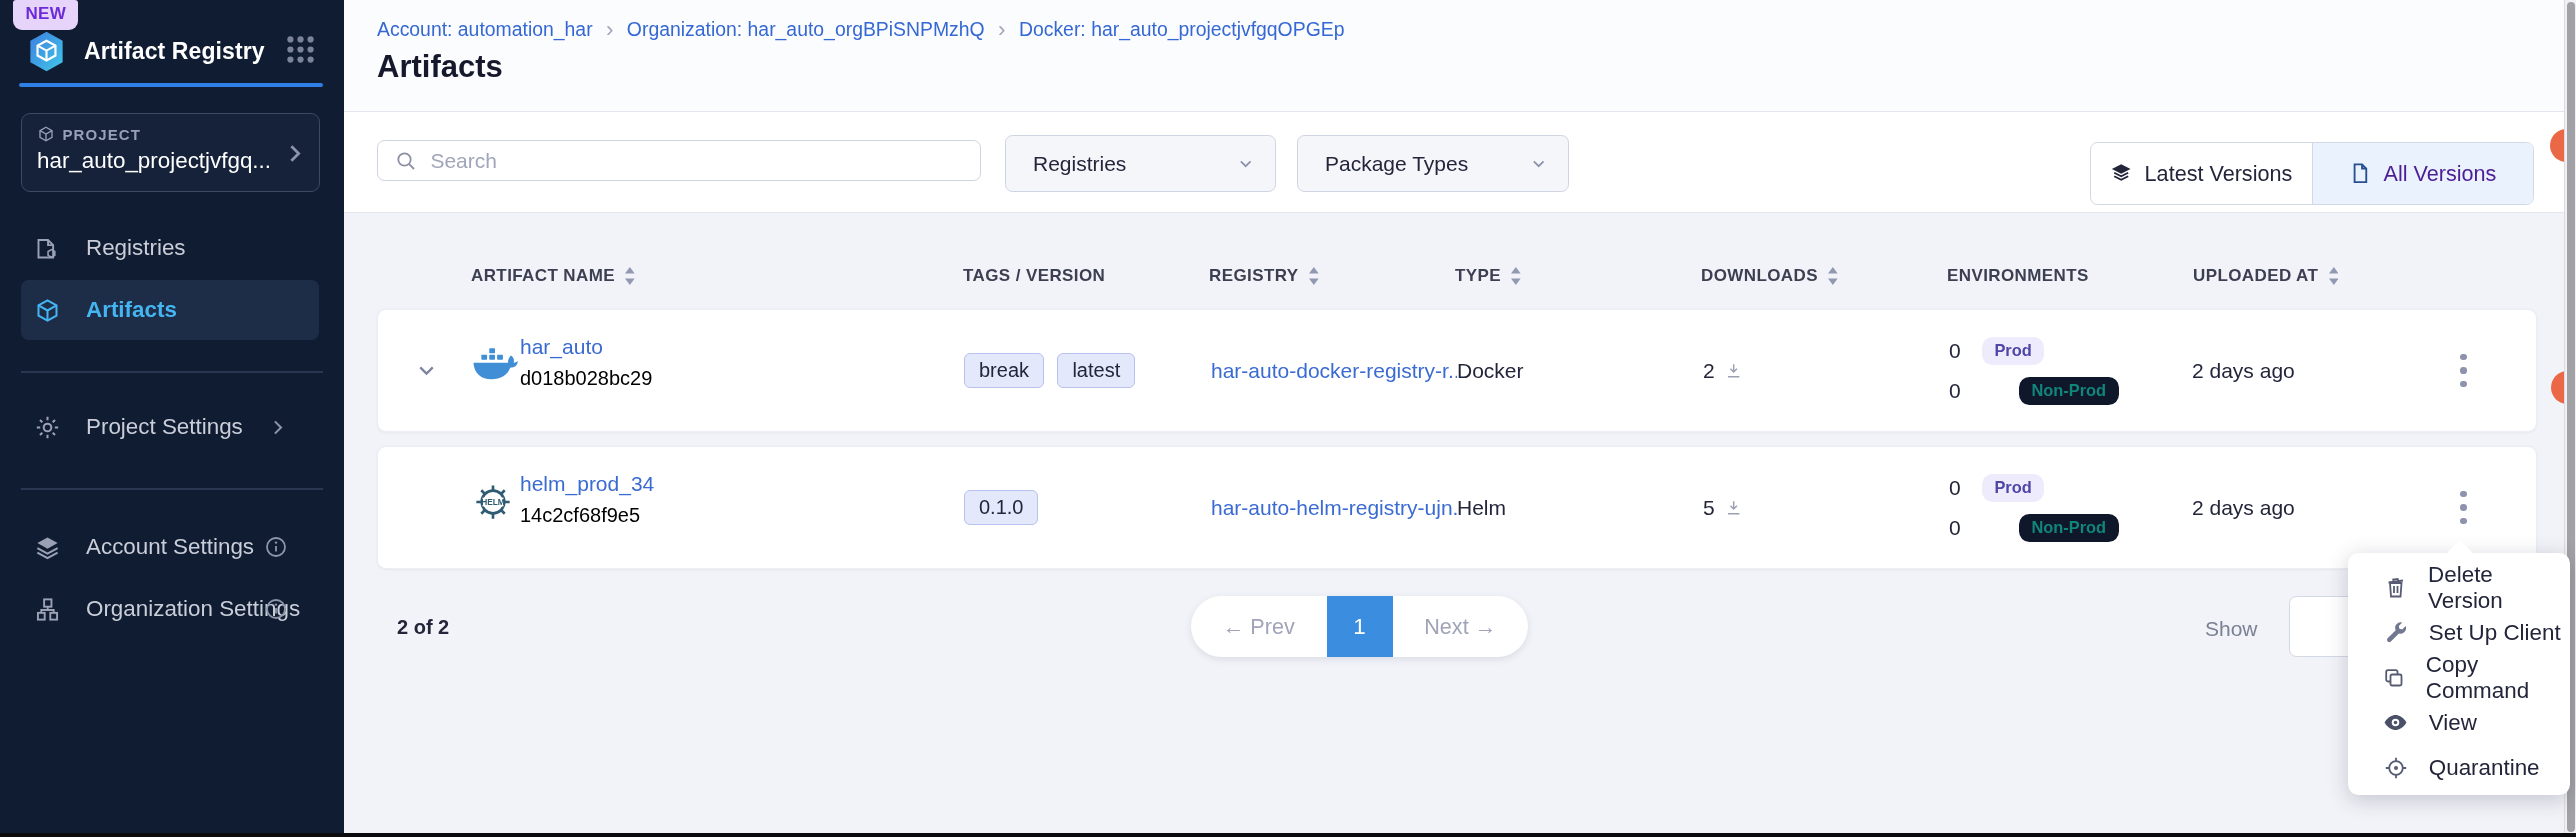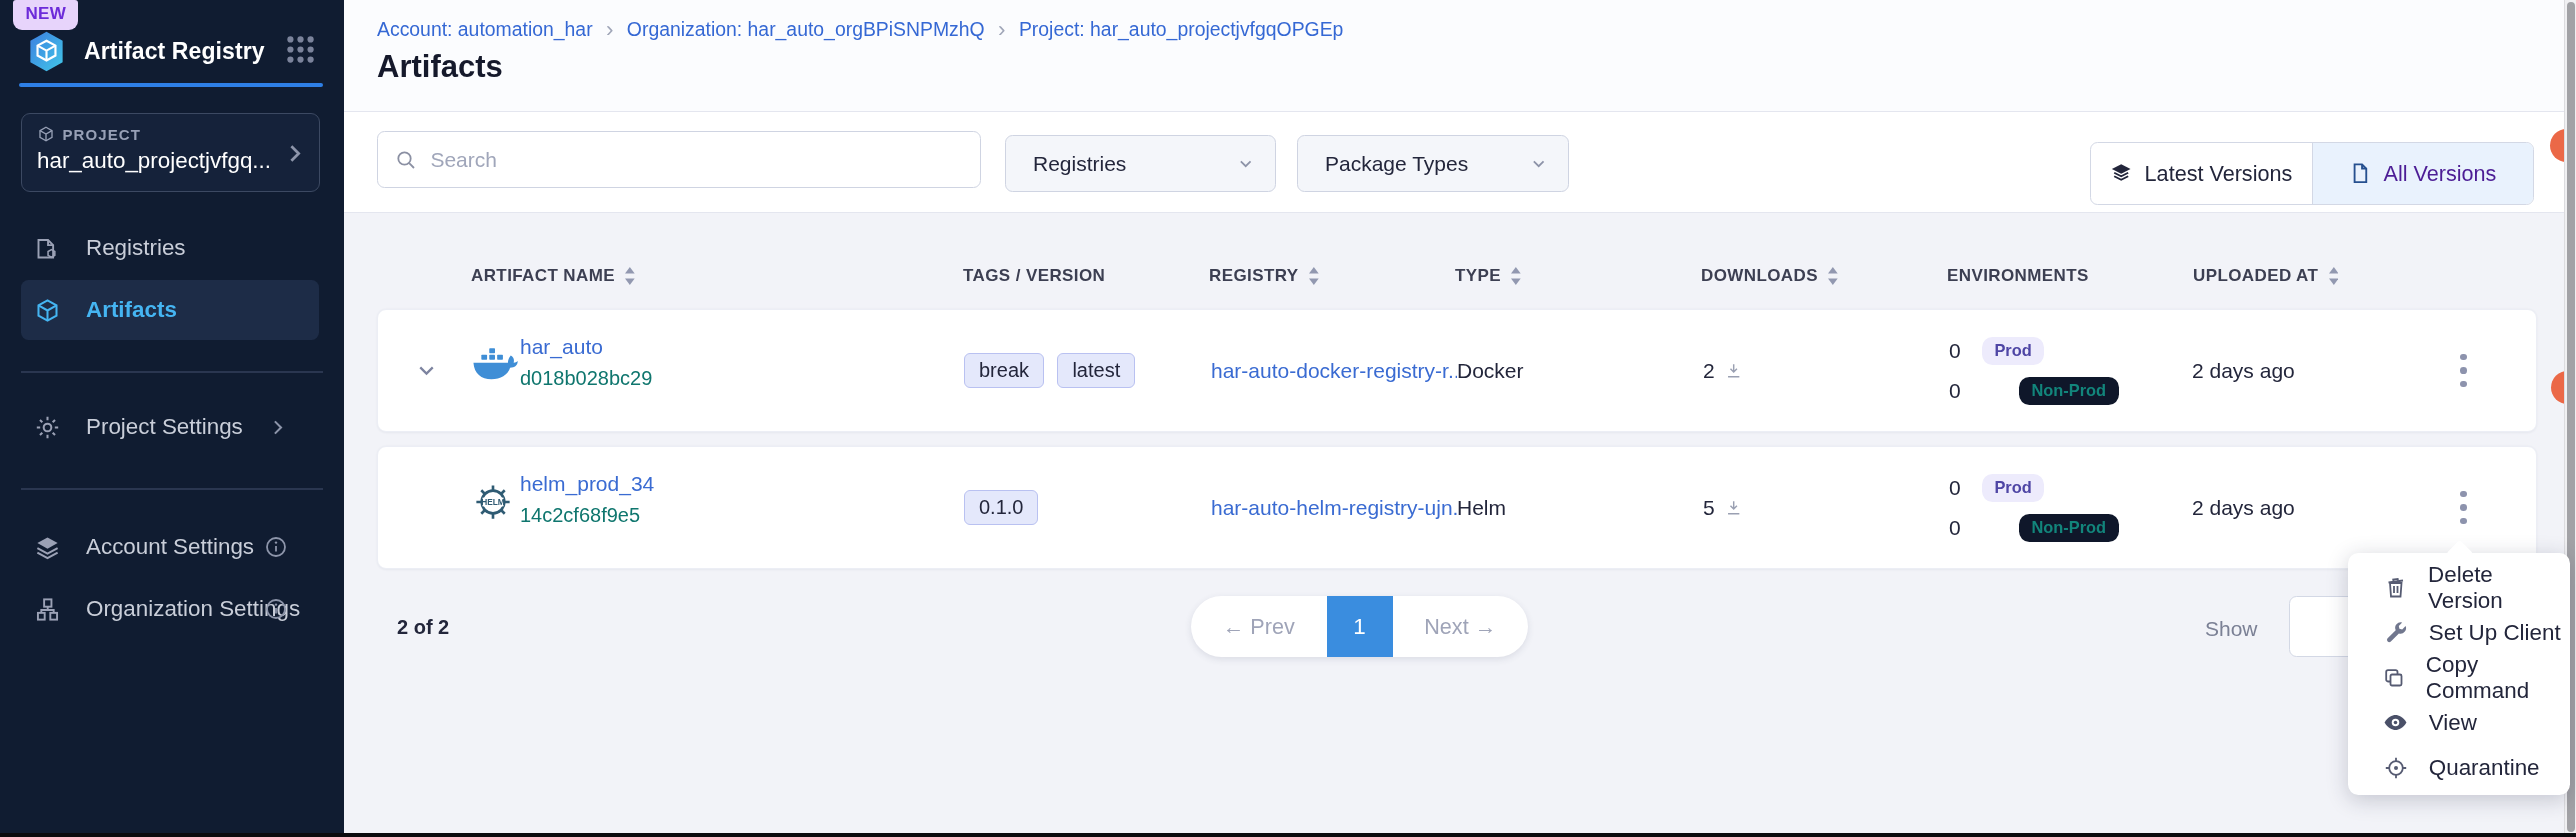--- a/index.html
+++ b/index.html
@@ -34,21 +34,21 @@
   .hdr { position:absolute; left:344px; top:0; width:2220px; height:112px; background:#fbfcfe;
     border-bottom:1.5px solid #e4e6ef; }
   .breadcrumb { position:absolute; left:33px; top:18px; display:flex; align-items:center; font-size:19.4px; }
   .crumb { color:#3568d4; cursor:pointer; }
   .crumb-sep { color:#a0a6b8; margin:0 13.4px; font-size:22.4px; line-height:19.4px; }
   .page-title { position:absolute; left:33px; top:49px; font-size:31px; font-weight:bold; color:#15192b; }
 
   
   .toolbar { position:absolute; left:344px; top:112px; width:2220px; height:101px; background:#ffffff;
     border-bottom:1.5px solid #e4e6ef; }
-  .search-box { position:absolute; left:33px; top:19px; width:604px; height:57px; background:#fff;
+  .search-box { position:absolute; left:33px; top:28px; width:604px; height:41px; background:#fff;
     border:1.5px solid #cfd4e2; border-radius:7.5px; display:flex; align-items:center; padding:0 16.4px; }
   .search-box input { border:none; outline:none; flex:1; font-size:21px; margin-left:12px;
     font-family:"Liberation Sans",sans-serif; color:#23263b; background:transparent; }
   .search-box input::placeholder { color:#a0a6ba; }
   .filter-dd { position:absolute; top:23px; height:57px; background:#f4f6fa; border:1.5px solid #cfd4e2;
     border-radius:7.5px; display:flex; align-items:center; justify-content:space-between;
     padding:0 19.4px 0 27px; cursor:pointer; }
   .filter-dd .dd-label { font-size:21px; color:#23263b; }
   .dd-registries { left:661px; width:271px; }
   .dd-packagetypes { left:953px; width:272px; }
@@ -63,21 +63,21 @@
   .content { position:absolute; left:344px; top:213px; width:2220px; height:619px; background:#f2f3f8; }
   .hcell { position:absolute; top:46px; height:33px; display:flex; align-items:center; gap:10.4px;
     font-size:17px; font-weight:bold; color:#3c3f52; letter-spacing:0.4px; cursor:pointer; }
   .row-card { position:absolute; left:33px; width:2160px; height:123px; background:#ffffff;
     border:0.7px solid #eceef5; border-radius:9px; box-shadow:0 0.7px 2.2px rgba(40,45,80,.06); }
   .cell { position:absolute; top:0; bottom:0; display:flex; align-items:center; white-space:nowrap; }
   .expander { left:33px; width:30px; justify-content:center; cursor:pointer; }
   .pkg-icon { position:absolute; left:94px; top:37px; }
   .name-block { position:absolute; left:142px; top:25px; }
   .artifact-link { font-size:21px; color:#3a6bd2; cursor:pointer; }
-  .digest { font-size:20px; color:#0f766e; margin-top:7.5px; }
+  .digest { font-size:20px; color:#000000; margin-top:7.5px; }
   .tags-cell { left:586px; gap:13.4px; }
   .chip { background:#e4e8fb; border:1.5px solid #b9c1f1; border-radius:6px; padding:5.2px 14px;
     font-size:20px; color:#23263b;text-align:right; }
   .registry-cell { left:833px; max-width:246px; overflow:hidden; }
   .registry-link { font-size:21px; color:#3a6bd2; cursor:pointer; }
   .type-cell { left:1079px; font-size:21px; color:#23263b; }
   .dl-cell { left:1325px; gap:9px; font-size:21px; color:#23263b; }
   .env-cell { left:1571px; flex-direction:column; align-items:flex-start; justify-content:center; gap:12px; }
   .env-line { display:flex; align-items:center; gap:21px; }
   .env-count { font-size:21px; color:#23263b; }
@@ -255,21 +255,21 @@
       </span>
     </div>
   </aside>
 
   <div class="hdr">
     <div class="breadcrumb">
       <span class="crumb">Account: automation_har</span>
       <span class="crumb-sep">›</span>
       <span class="crumb">Organization: har_auto_orgBPiSNPMzhQ</span>
       <span class="crumb-sep">›</span>
-      <span class="crumb">Project: har_auto_projectjvfgqOPGEp</span>
+      <span class="crumb">Docker: har_auto_projectjvfgqOPGEp</span>
     </div>
     <div class="page-title">Artifacts</div>
   </div>
 
   <div class="toolbar">
     <div class="search-box">
       <span>
         <svg width="24" height="24" viewBox="0 0 24 24" fill="none" stroke="#8b90a3" stroke-width="1.8">
           <circle cx="10.5" cy="10.5" r="6.2"></circle>
           <path d="M15.2 15.2 L20 20"></path>

